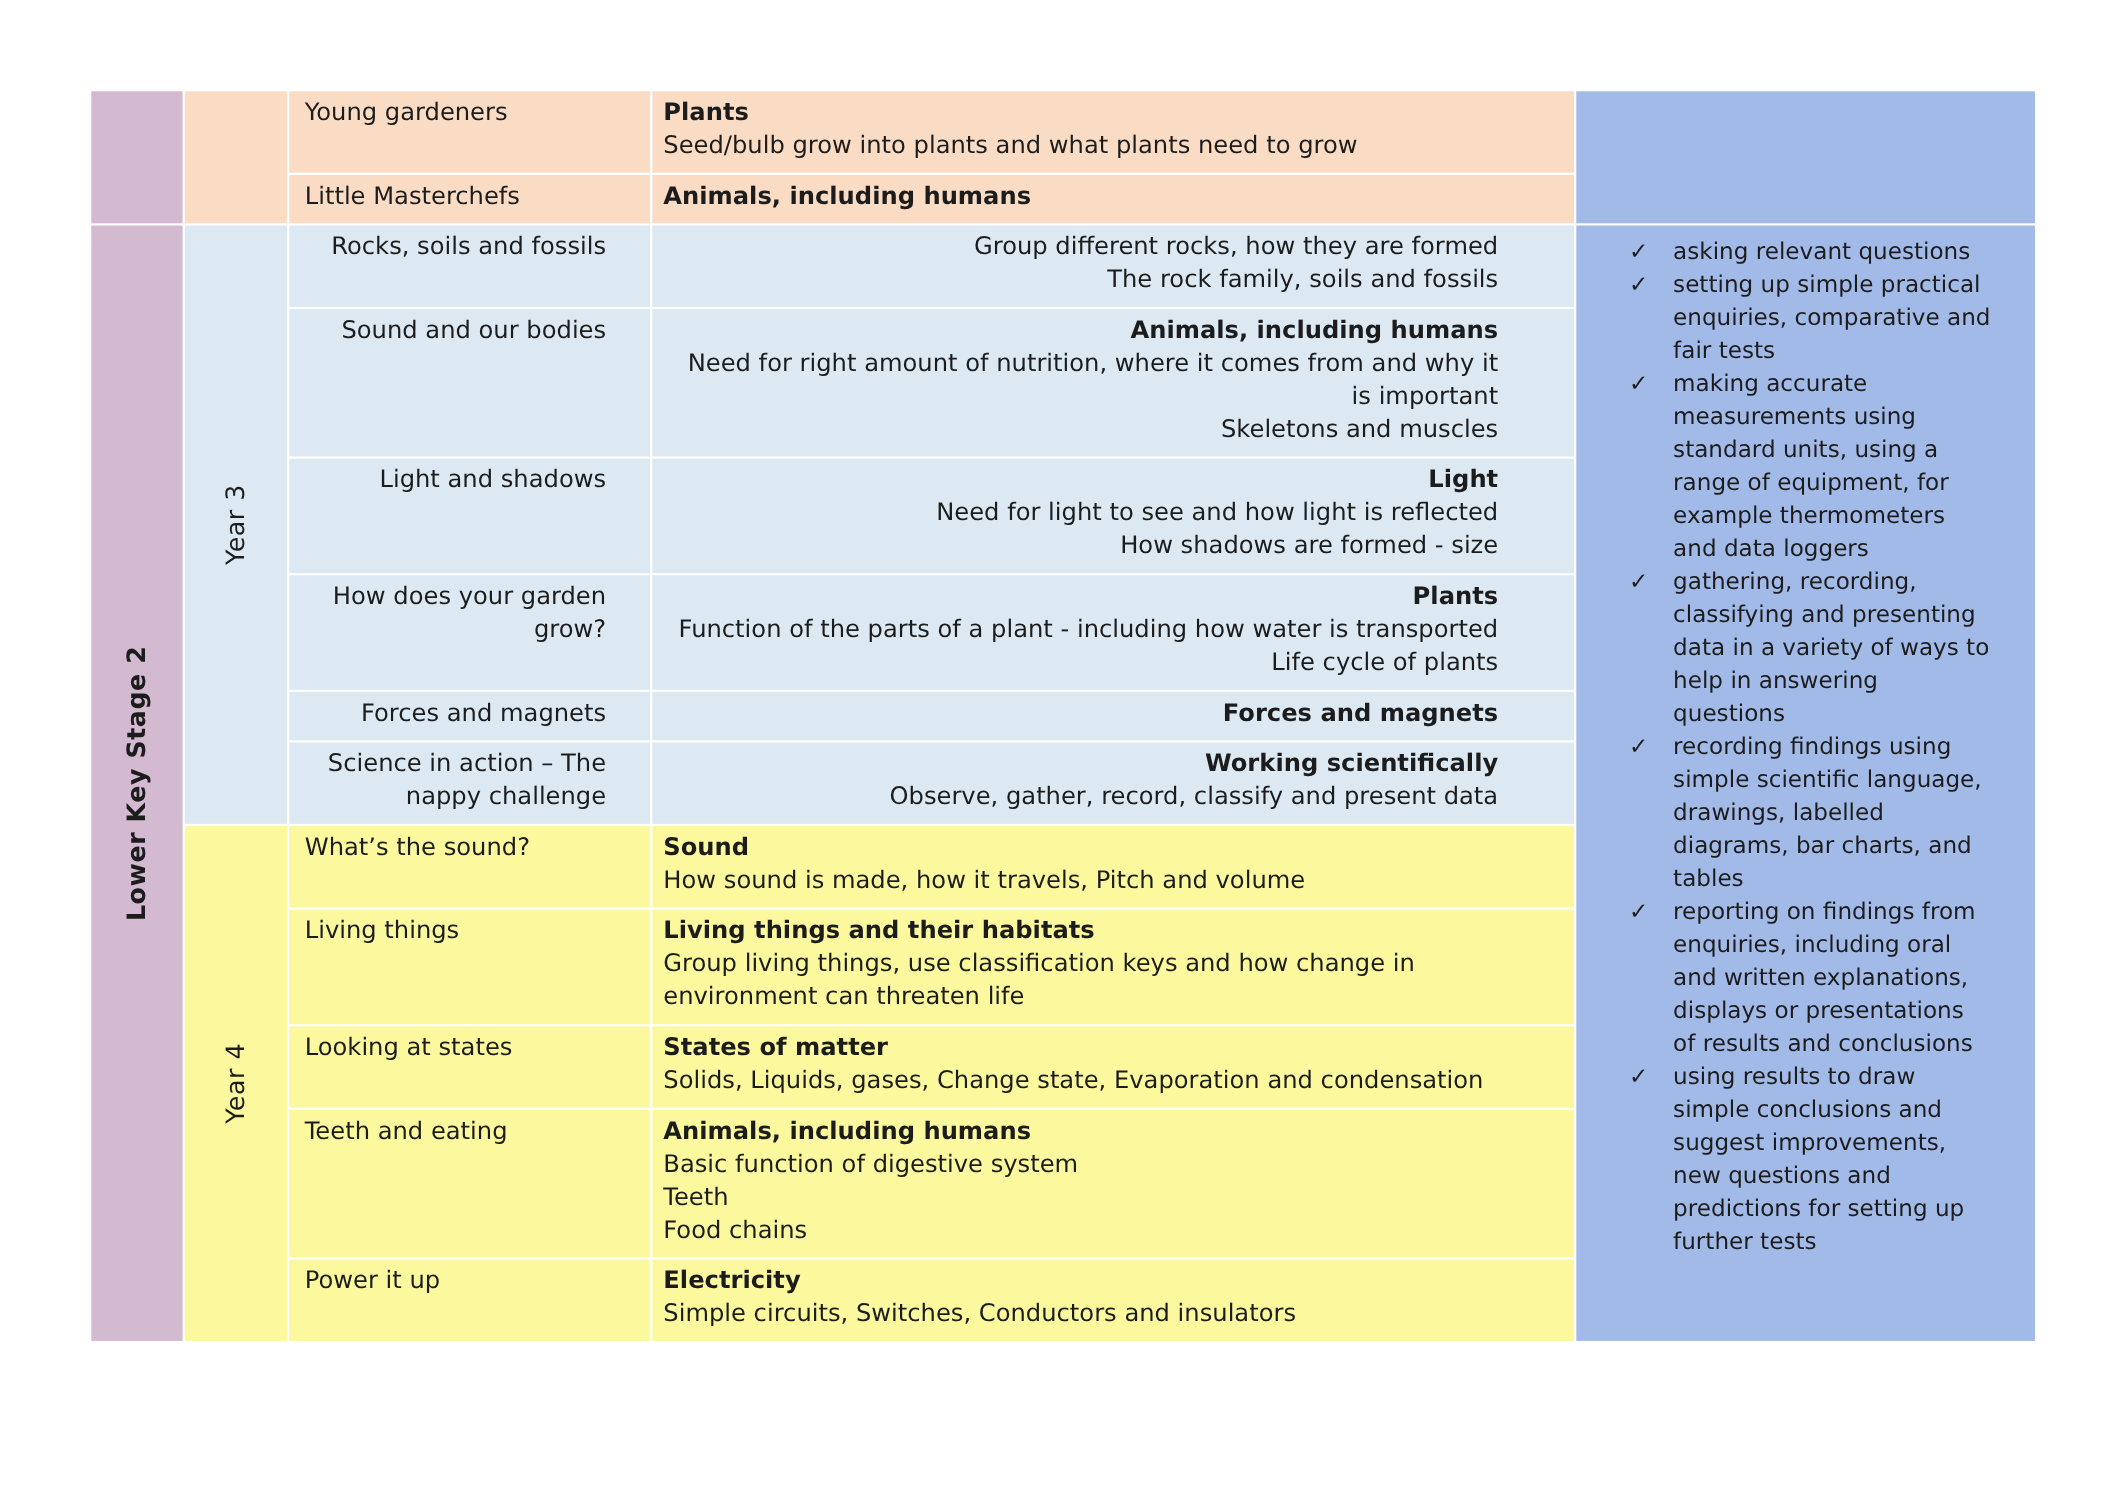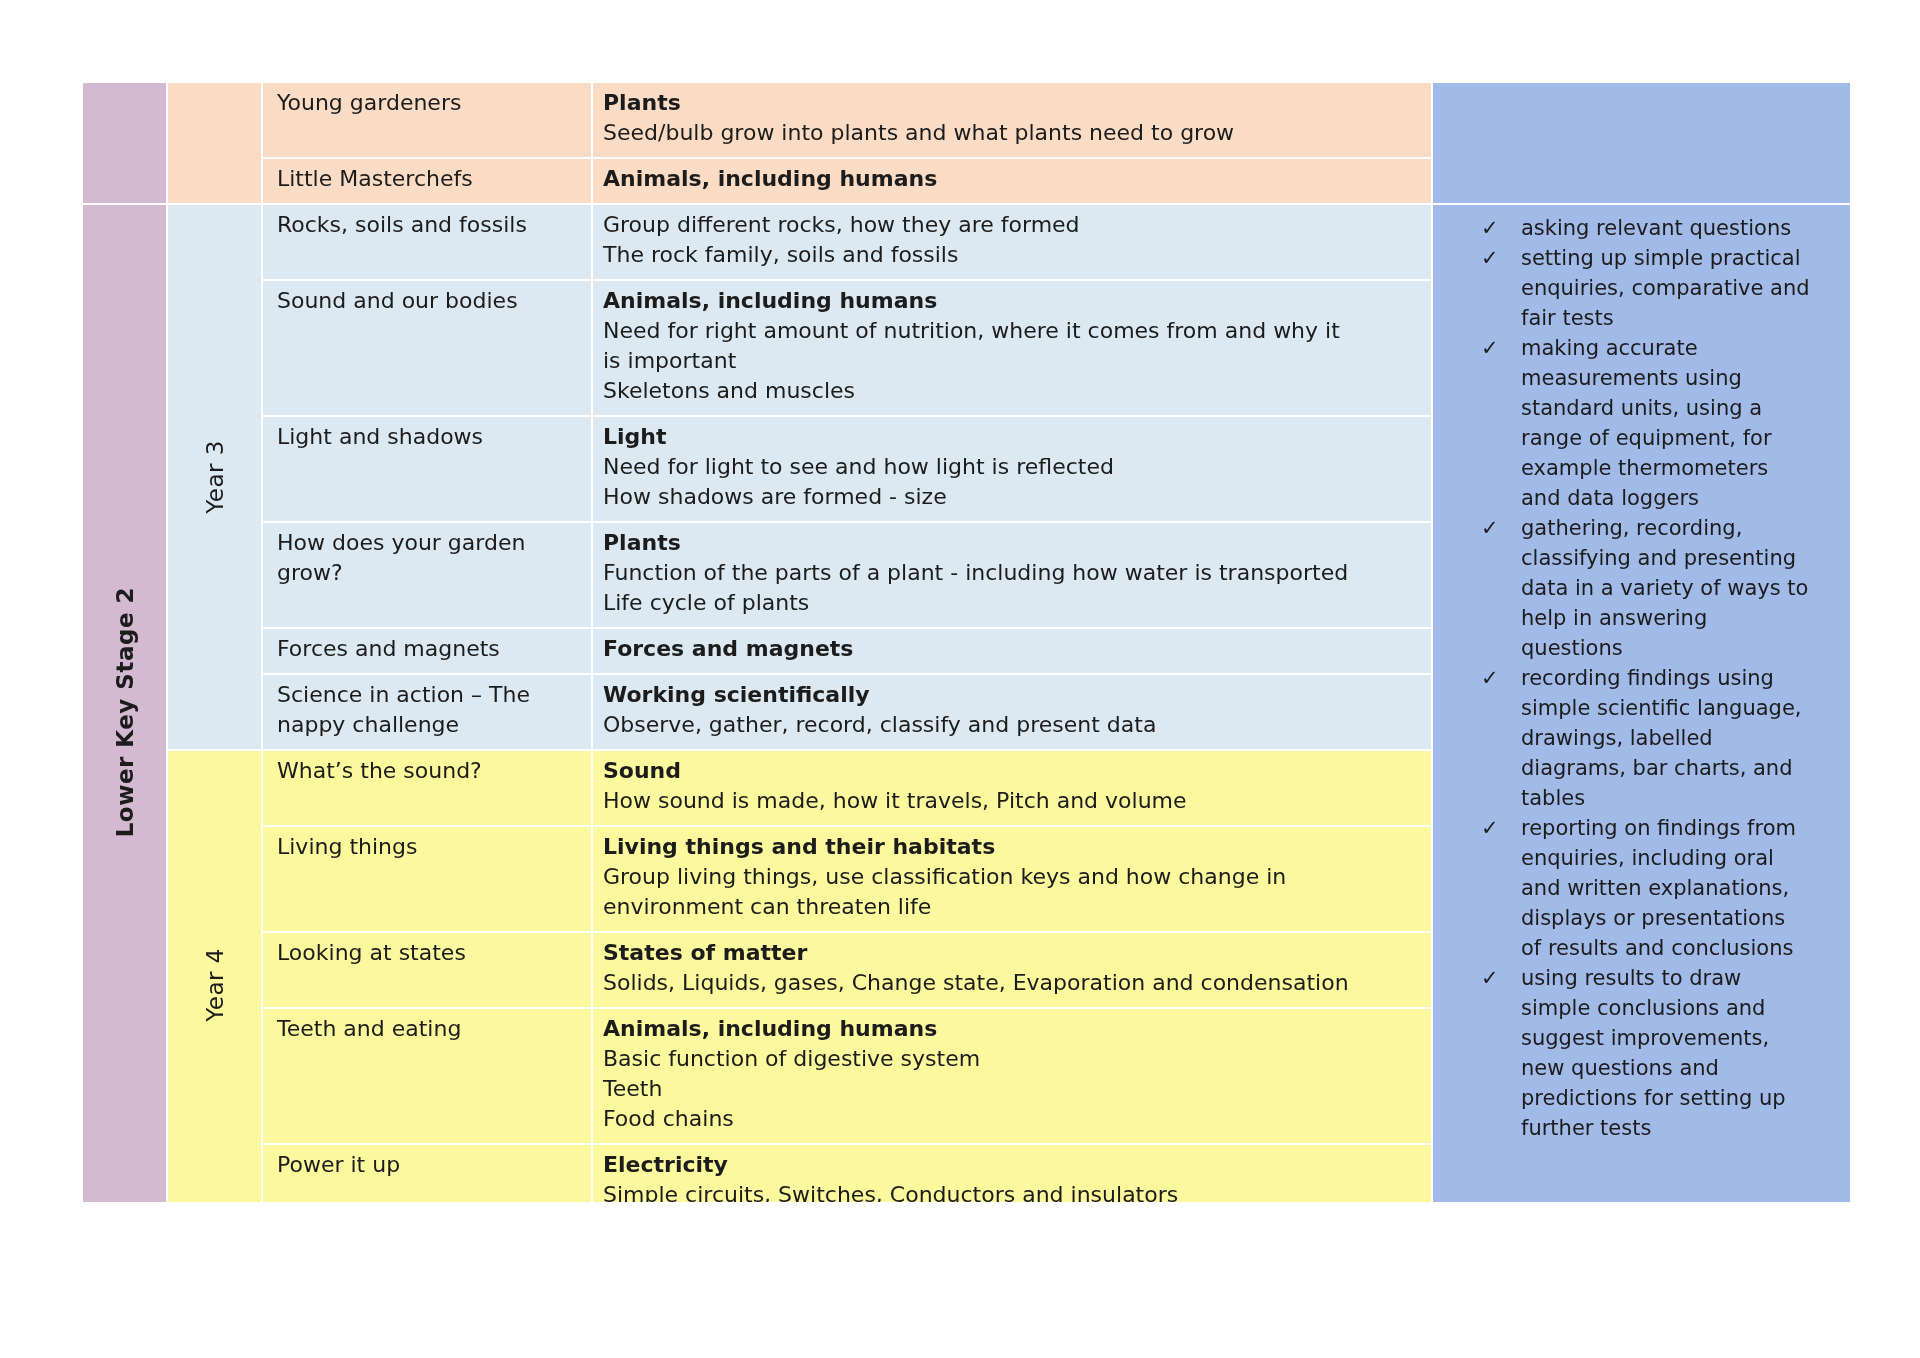--- a/index.html
+++ b/index.html
@@ -7,33 +7,33 @@
     --peach:#fadcc4;
     --lblue:#dce9f2;
     --yellow:#fbf89e;
     --blue:#a2bae8;
     --ink:#1c1c1c;
     --bg:#ffffff;
   }
   html,body{margin:0;padding:0;}
   body{background:#ffffff;font-family:"DejaVu Sans","Liberation Sans",sans-serif;color:var(--ink);}
   .canvas{
-    position:relative;width:1920px;height:1202px;background:var(--bg);overflow:hidden;
+    position:relative;width:1920px;height:1358px;background:var(--bg);overflow:hidden;
   }
   .tbl{
     position:absolute;left:83px;top:83px;
     display:grid;
     grid-template-columns:83px 93px 328px 838px 417px;
     grid-auto-rows:auto;
     gap:2px;
   }
   .cell{box-sizing:border-box;}
   .purple{background:var(--purple);}
   .peach{background:var(--peach);}
-  .lblue{background:var(--lblue);}
+  .lblue{background:var(--lblue);text-align:right;}
   .yellow{background:var(--yellow);}
   .blue{background:var(--blue);}
   .topic{
     font-size:22px;line-height:30px;
     padding:5px 40px 9px 14px;
   }
   .desc{
     font-size:22px;line-height:30px;
     padding:5px 69px 9px 10px;
   }

